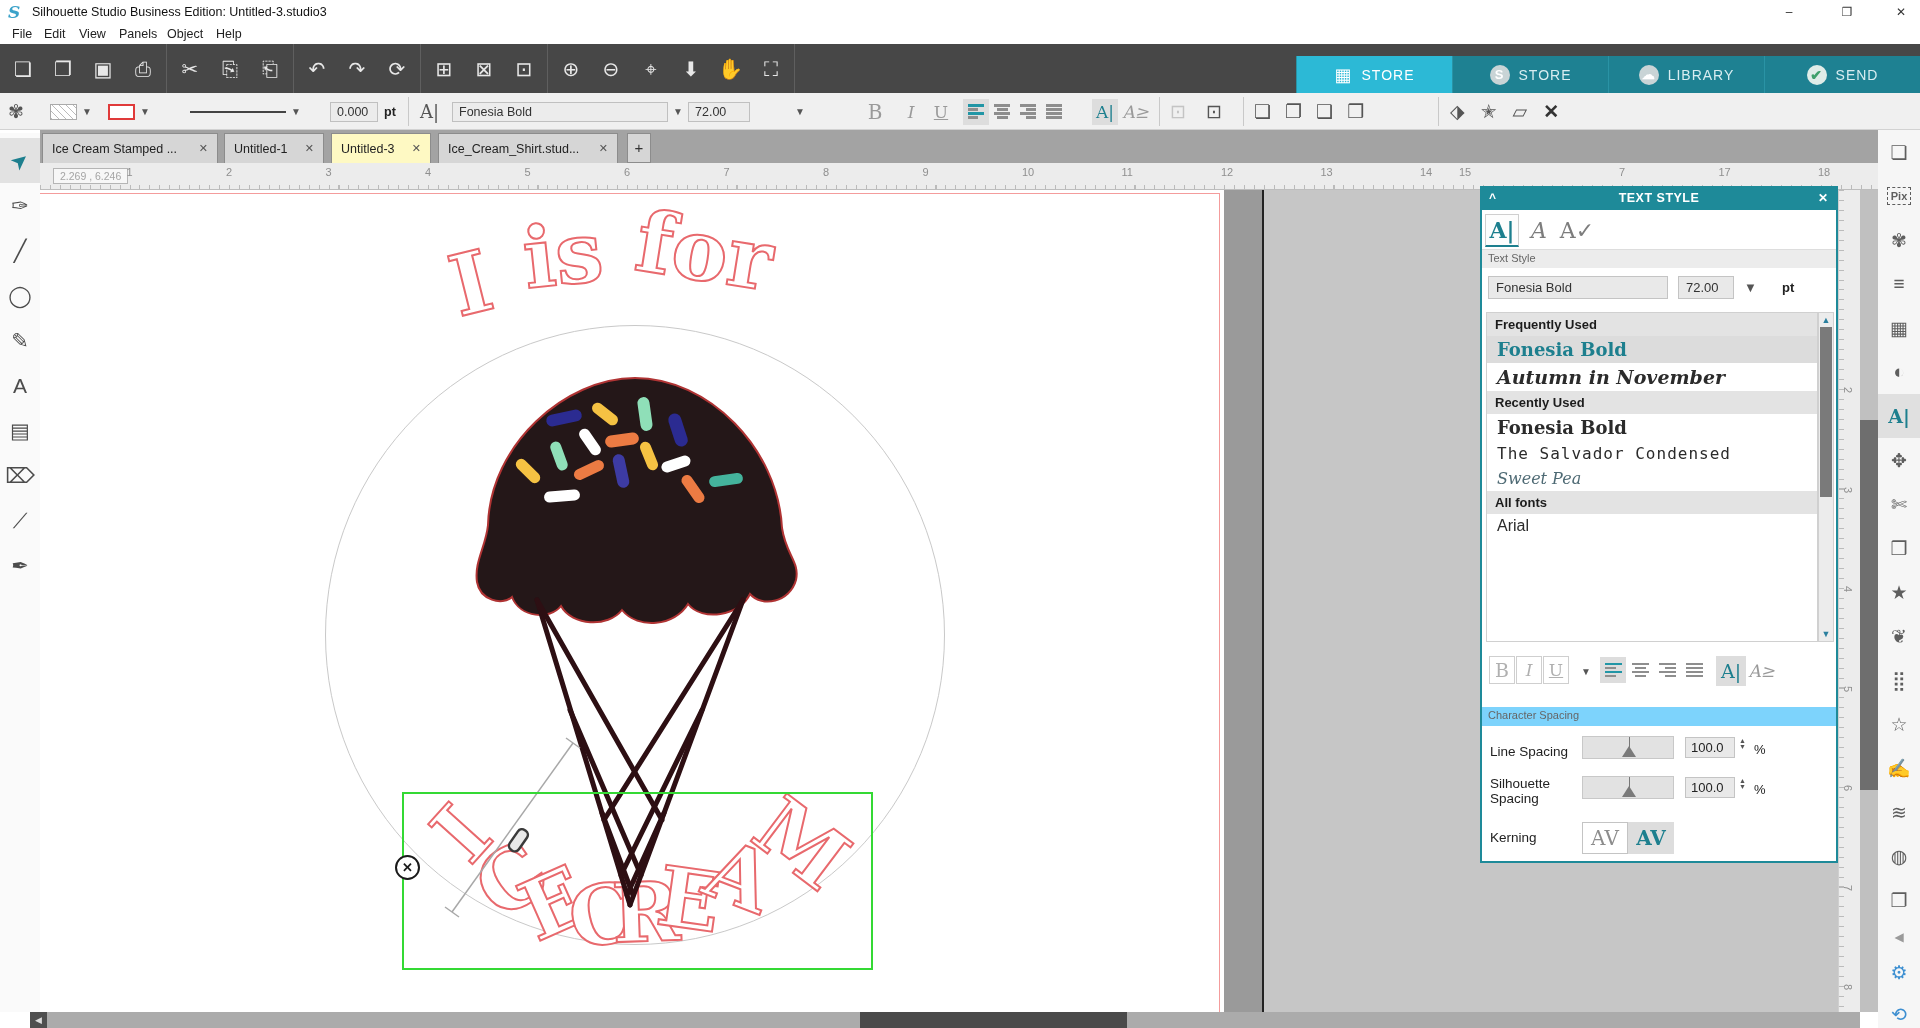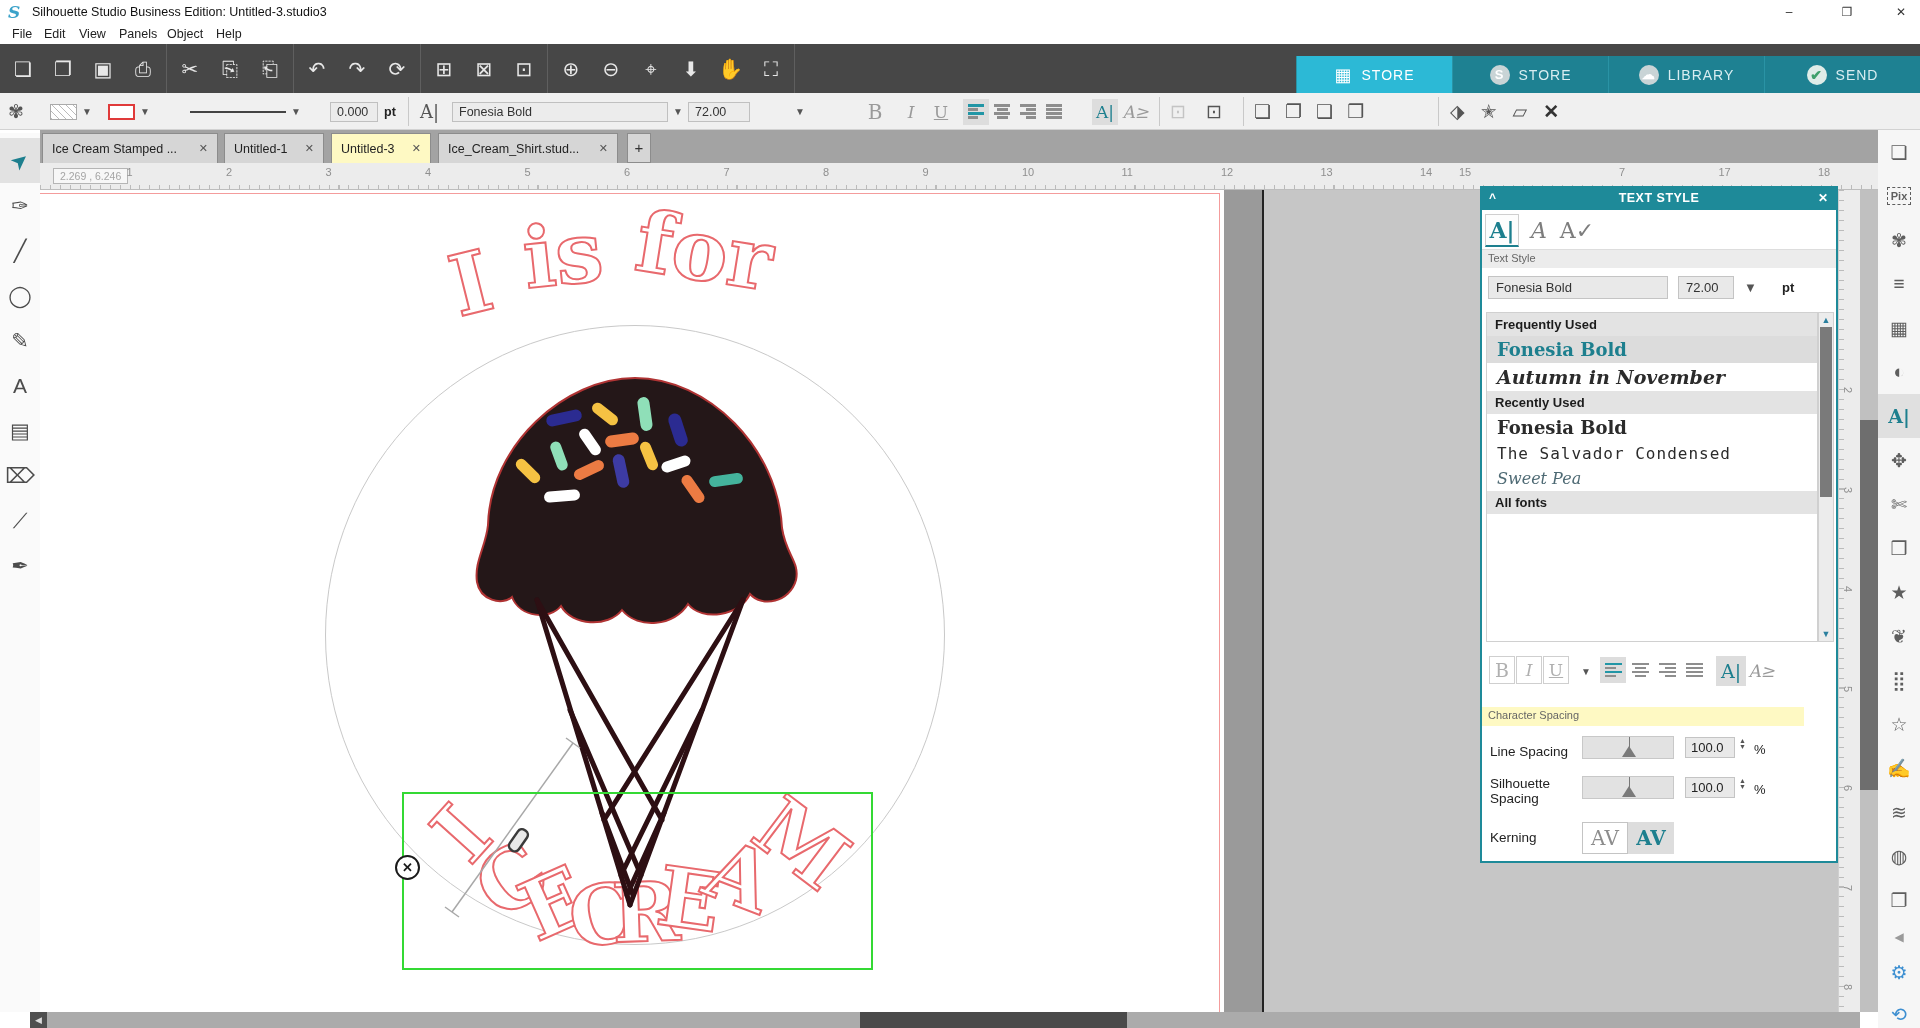--- a/index.html
+++ b/index.html
@@ -131,21 +131,21 @@
   .flrow.script { font-family:"DejaVu Serif",serif; font-style:italic; font-weight:bold; font-size:19px; }
   .flrow.hand { font-family:"DejaVu Sans Mono",monospace; font-size:16px; letter-spacing:1px; }
   .flrow.script2 { font-family:"DejaVu Serif",serif; font-style:italic; color:#4e6a74; font-size:16px; }
   .flrow.plain { font-size:16px; }
   #flscroll { position:absolute; left:336px; top:124px; width:16px; height:330px; background:#ececec; border:1px solid #d0d0d0; }
   #flscroll .ar { position:absolute; left:0; width:14px; text-align:center; font-size:9px; color:#2a7f9e; }
   #flscroll .thumb { position:absolute; left:1px; top:14px; width:12px; height:170px; background:#7a7a7a; }
   #pbiu { position:absolute; left:4px; top:462px; width:348px; height:44px; }
   .bbtn { position:absolute; top:6px; width:26px; height:28px; border:1px solid #cfcfcf; background:#fff;
     font-family:"DejaVu Serif",serif; font-size:17px; color:#b0b0b0; display:flex; align-items:center; justify-content:center; }
-  #pspacing-h { position:absolute; left:0; top:519px; width:322px; height:19px; background:#fef9c3; font-size:11px; color:#666; padding:2px 6px; }
+  #pspacing-h { position:absolute; left:0; top:519px; width:354px; height:19px; background:#7dd3fc; font-size:11px; color:#666; padding:2px 6px; }
   .prow-label { position:absolute; left:8px; font-size:13.5px; color:#222; }
   .slider { position:absolute; left:100px; width:92px; height:23px; background:#e2e2e2; border:1px solid #c8c8c8; }
   .slider .mark { position:absolute; left:46px; top:0; width:1px; height:12px; background:#777; }
   .slider .tri { position:absolute; left:39px; top:9px; width:0; height:0; border-left:7px solid transparent; border-right:7px solid transparent; border-bottom:11px solid #7a7a7a; }
   .pval { position:absolute; left:203px; width:50px; background:#e9e9e9; border:1px solid #c4c4c4; font-size:13px; color:#222; padding:2px 5px; }
   .spin { position:absolute; left:257px; font-size:7px; color:#555; line-height:6px; }
   .pct { position:absolute; left:272px; font-size:13px; color:#222; }
   .kernbtn { position:absolute; top:0; width:46px; height:32px; display:flex; align-items:center; justify-content:center;
     font-family:"DejaVu Serif",serif; font-size:20px; }
   #kern-off { left:100px; background:#fff; border:1px solid #c4c4c4; color:#8d8d8d; }
@@ -565,20 +565,21 @@
   </div>
   <div id="fontlist">
       <div class="flhead">Frequently Used</div>
       <div class="flrow slab teal sel">Fonesia Bold</div>
       <div class="flrow script">Autumn in November</div>
       <div class="flhead">Recently Used</div>
       <div class="flrow slab">Fonesia Bold</div>
       <div class="flrow hand">The Salvador Condensed</div>
       <div class="flrow script2">Sweet Pea</div>
       <div class="flhead">All fonts</div>
+      <div class="flrow plain">Arial</div>
     </div>
   <div id="flscroll">
     <div class="ar" style="top:2px">▲</div>
     <div class="thumb"></div>
     <div class="ar" style="bottom:2px">▼</div>
   </div>
   <div id="pbiu">
     <span class="bbtn" style="left:3px;font-size:19px">B</span>
     <span class="bbtn" style="left:30px;font-style:italic">I</span>
     <span class="bbtn" style="left:57px;text-decoration:underline">U</span>

